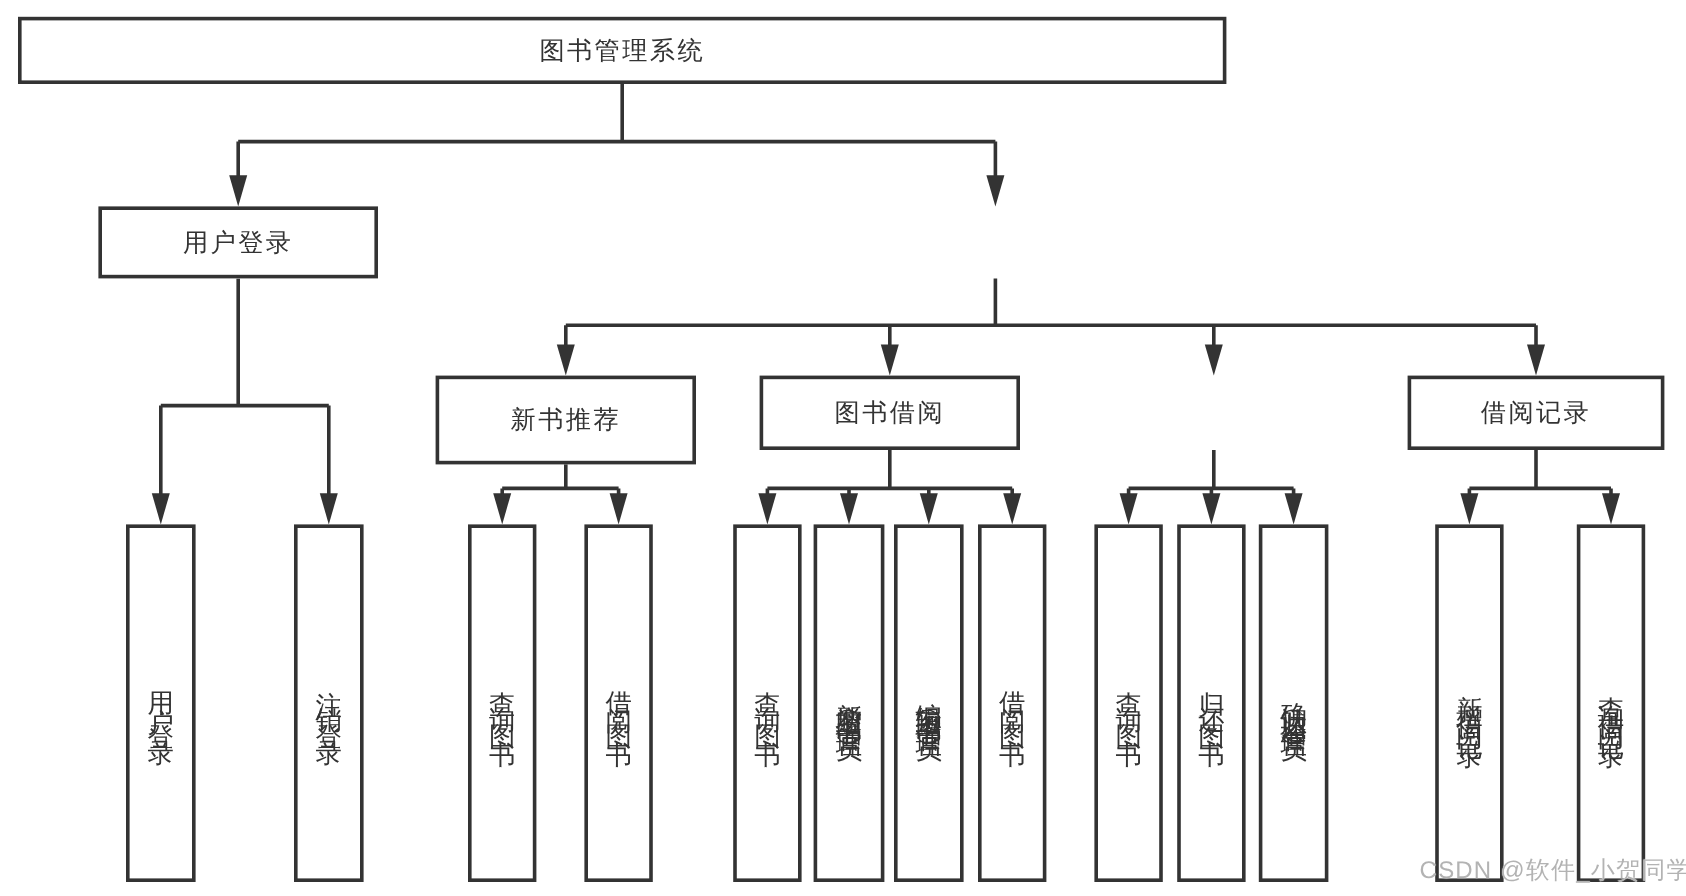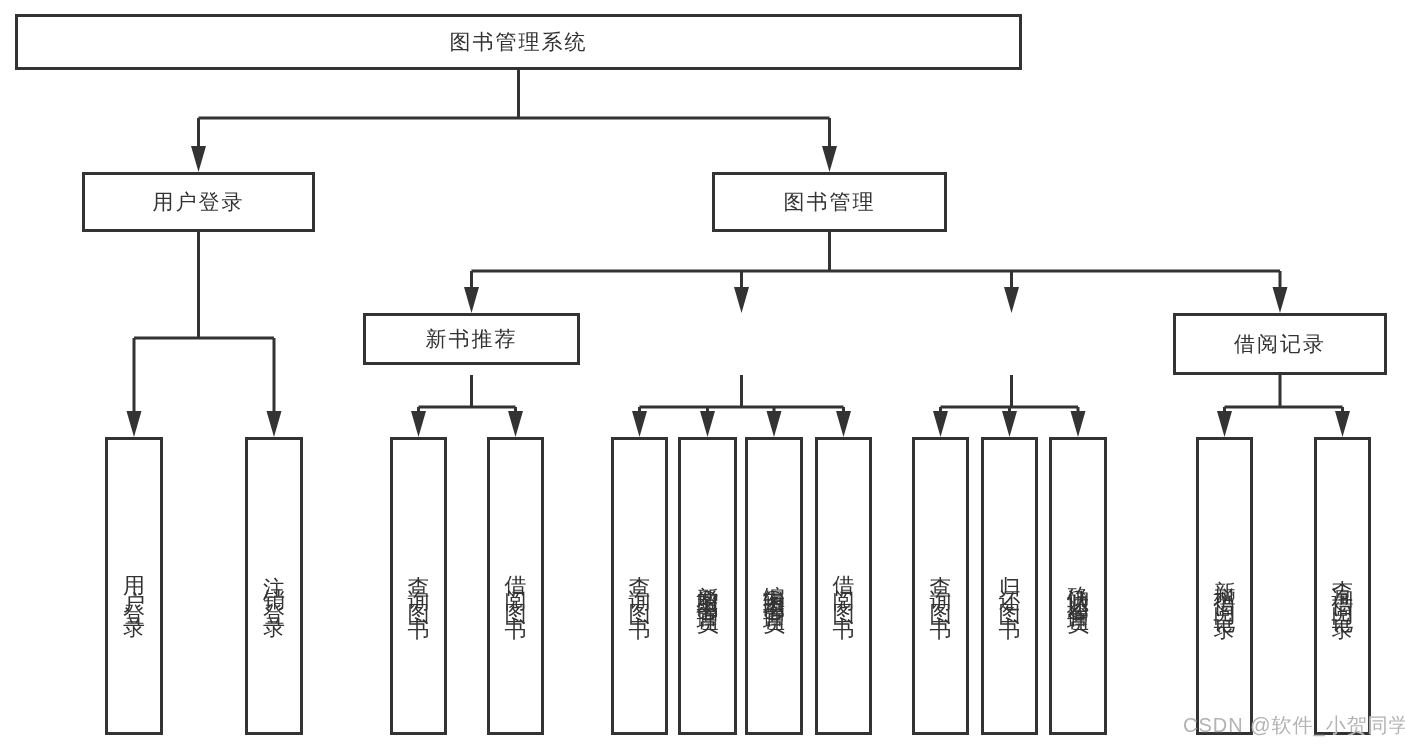--- a/index.html
+++ b/index.html
@@ -79,26 +79,26 @@
       <polygon points="1335,411 1350,411 1342.5,437" fill="#333333"></polygon>
     </svg>
 
   <div class="box" style="left:15px;top:14px;width:1007px;height:56px">
     <span>图书管理系统</span>
   </div>
 
   <div class="box" style="left:82px;top:172px;width:233px;height:60px">
     <span>用户登录</span>
   </div>
-  <div class="box" style="left:712px;top:172px;width:235px;height:60px">
-    <span>图书管理</span>
+
+  <div class="box" style="left:363px;top:313px;width:217px;height:74px">
+    <span>新书推荐</span>
   </div>
-
-  <div class="box" style="left:363px;top:313px;width:217px;height:52px">
-    <span>新书推荐</span>
+  <div class="box" style="left:633px;top:313px;width:217px;height:62px">
+    <span>图书借阅</span>
   </div>
   <div class="box" style="left:1173px;top:313px;width:214px;height:62px">
     <span>借阅记录</span>
   </div>
 
   <div class="box v" style="left:105px;top:437px;width:58px;height:298px">
     <span>用户登录</span>
   </div>
   <div class="box v" style="left:245px;top:437px;width:58px;height:298px">
     <span>注销登录</span>

